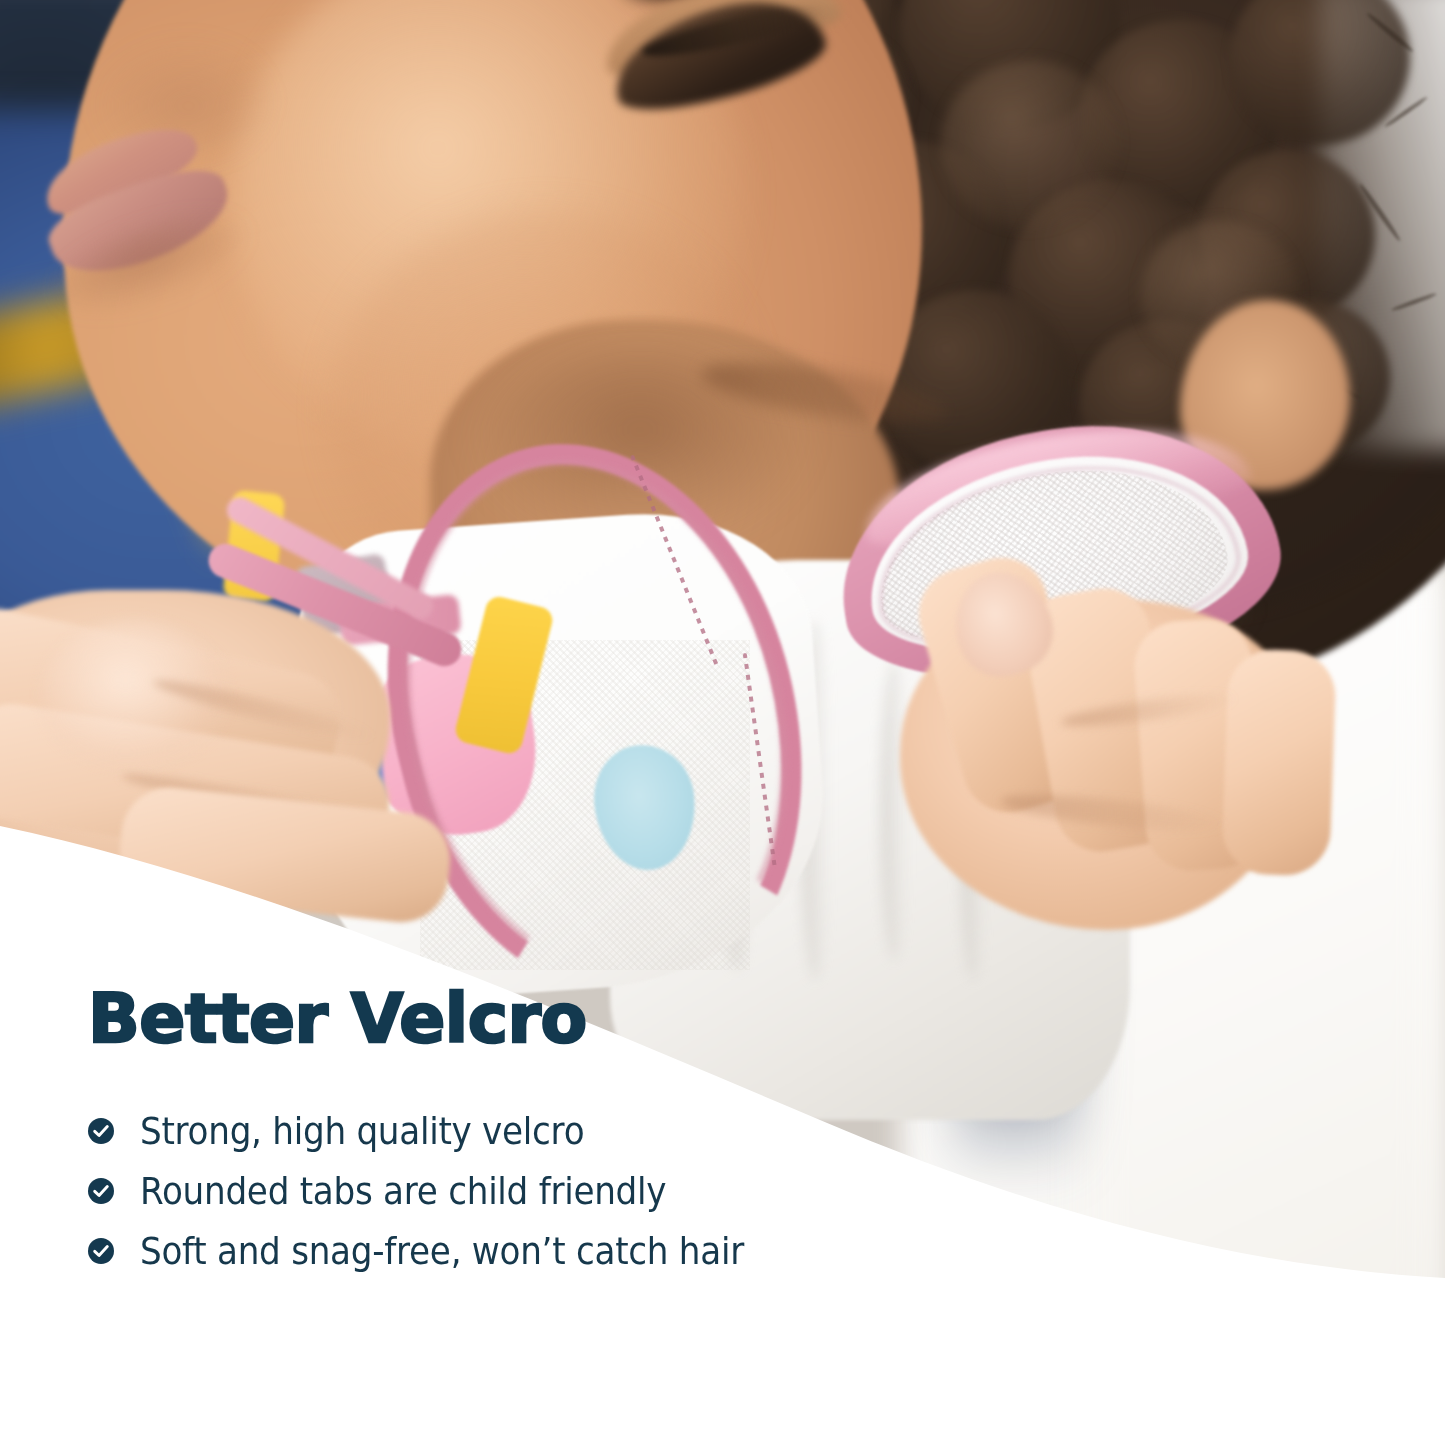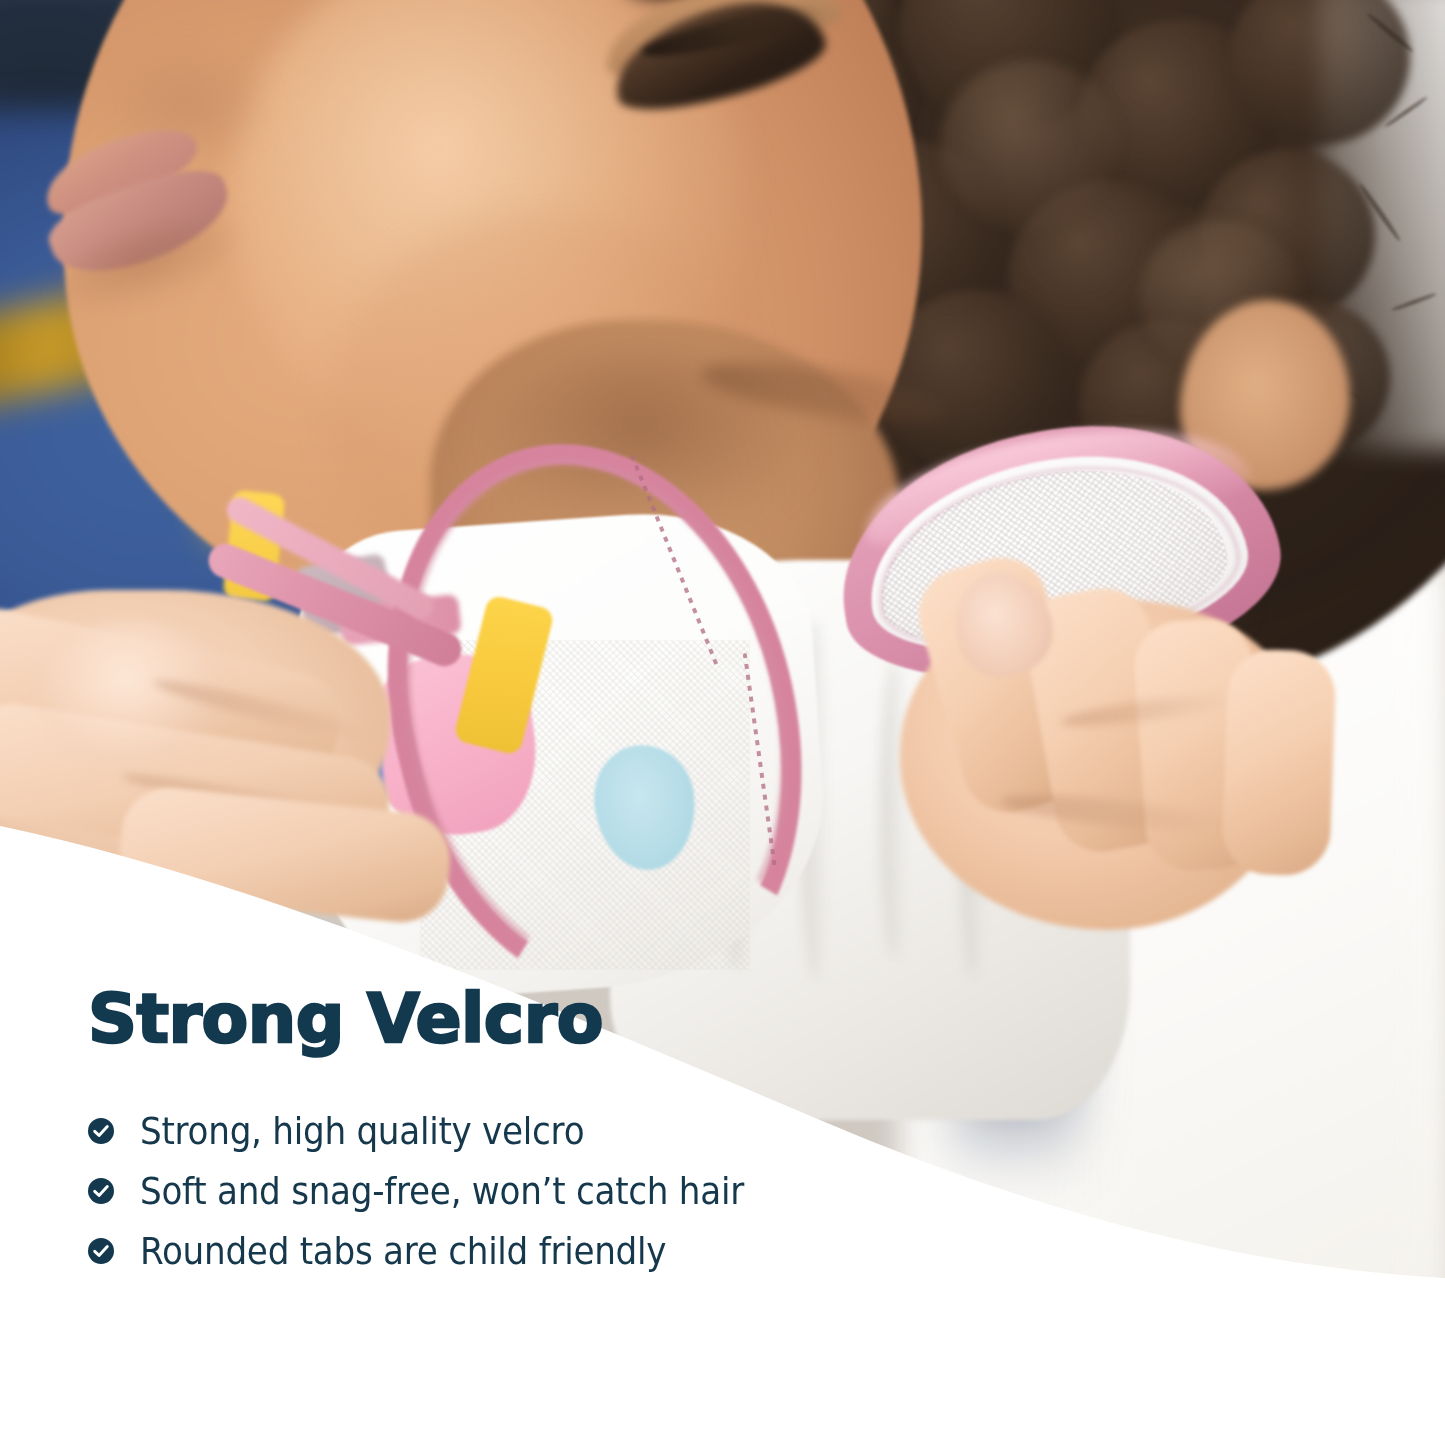--- a/index.html
+++ b/index.html
@@ -610,46 +610,46 @@
     <svg viewBox="0 0 1445 1445" preserveAspectRatio="none" aria-hidden="true">
       <path d="M 0,826
                C 260,880 560,1010 820,1120
                C 1060,1222 1260,1268 1445,1278
                L 1445,1445 L 0,1445 Z" fill="#ffffff"></path>
     </svg>
   </div>
 
   <div id="content">
 
-    <h1 id="heading">Strong Velcro</h1>
+    <h1 id="heading">Better Velcro</h1>
 
     <ul id="features">
 
       <li class="feat">
         <svg class="feat-icon" viewBox="0 0 24 24">
           <circle cx="12" cy="12" r="12" fill="#14394f"></circle>
           <path d="M6.2 12.3 L10.2 16.1 L17.8 7.9" fill="none" stroke="#ffffff" stroke-width="2.7" stroke-linecap="round" stroke-linejoin="round"></path>
         </svg>
         <span class="feat-text">Strong, high quality velcro</span>
       </li>
 
 
 
       <li class="feat">
         <svg class="feat-icon" viewBox="0 0 24 24">
           <circle cx="12" cy="12" r="12" fill="#14394f"></circle>
           <path d="M6.2 12.3 L10.2 16.1 L17.8 7.9" fill="none" stroke="#ffffff" stroke-width="2.7" stroke-linecap="round" stroke-linejoin="round"></path>
         </svg>
-        <span class="feat-text">Soft and snag-free, won’t catch hair</span>
+        <span class="feat-text">Rounded tabs are child friendly</span>
       </li>
 
       <li class="feat">
         <svg class="feat-icon" viewBox="0 0 24 24">
           <circle cx="12" cy="12" r="12" fill="#14394f"></circle>
           <path d="M6.2 12.3 L10.2 16.1 L17.8 7.9" fill="none" stroke="#ffffff" stroke-width="2.7" stroke-linecap="round" stroke-linejoin="round"></path>
         </svg>
-        <span class="feat-text">Rounded tabs are child friendly</span>
+        <span class="feat-text">Soft and snag-free, won’t catch hair</span>
       </li>
 
     </ul>
   </div>
 
 </div>
 
 </body></html>

